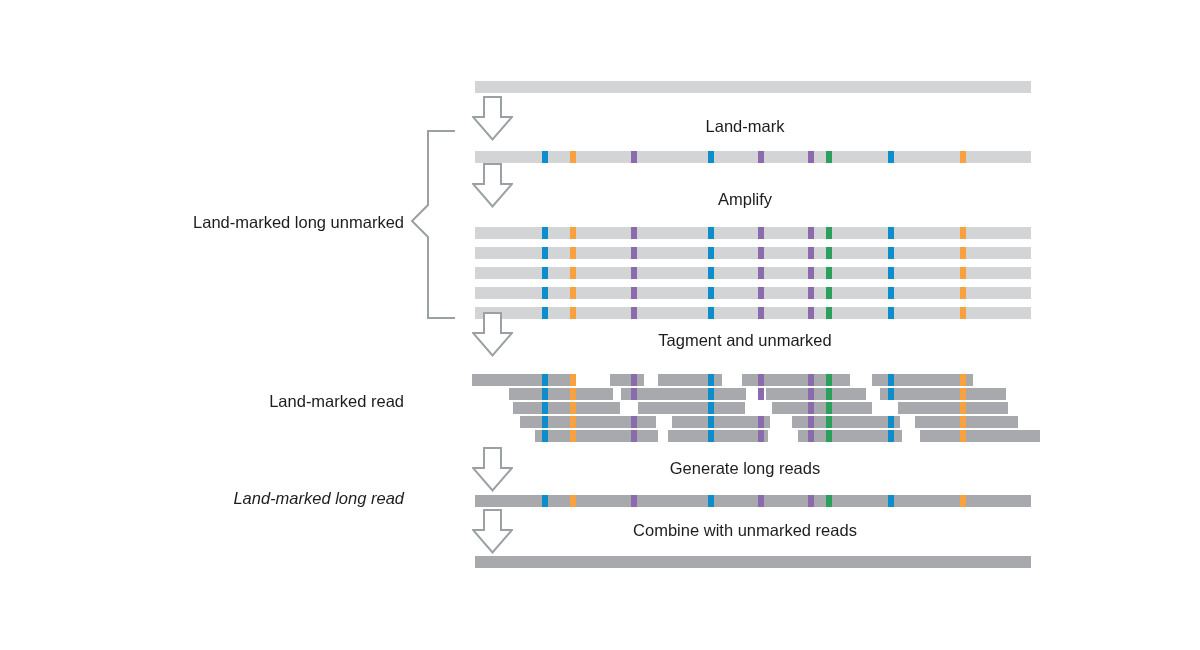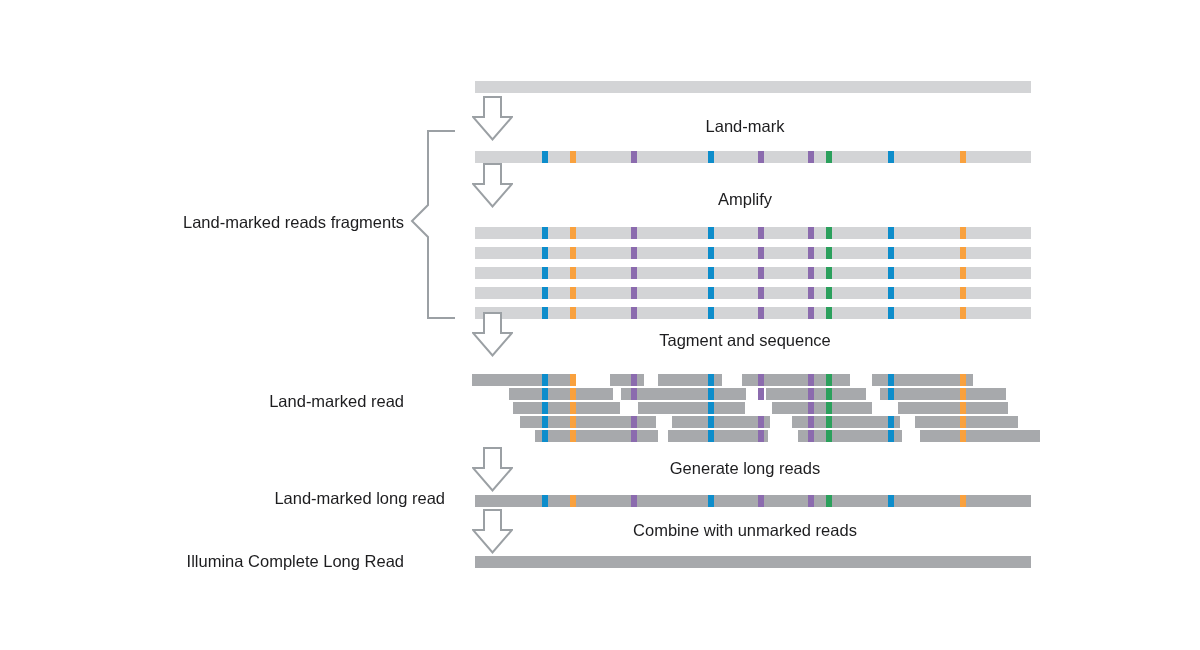--- a/index.html
+++ b/index.html
@@ -5,21 +5,21 @@
   html,body{margin:0;padding:0;background:#fff;}
   .stage{
     position:relative;width:1200px;height:650px;background:#ffffff;overflow:hidden;
     font-family:"Liberation Sans",sans-serif;font-size:16.5px;color:#1d1d1f;
     -webkit-font-smoothing:antialiased;
   }
   .side-label{position:absolute;white-space:nowrap;text-align:right;line-height:20px;}
   .sl-0{top:77px;right:762px;}
   .sl-1{top:212px;right:796px;}
   .sl-2{top:391px;right:796px;}
-  .sl-3{top:488px;right:755px;}
+  .sl-3{top:488px;right:796px;font-style:italic;}
   .sl-4{top:551px;right:796px;}
   .step-label{position:absolute;left:460px;width:570px;text-align:center;line-height:20px;}
   .st-0{top:43px;}
   .st-1{top:116px;}
   .st-2{top:189px;}
   .st-3{top:330px;}
   .st-4{top:458px;}
   .st-5{top:520px;}
   .canvas{position:absolute;left:0;top:0;width:1200px;height:650px;}
 </style>
@@ -176,23 +176,22 @@
         <polygon points="12,1 29,1 29,21 40,21 20.5,43.5 1,21 12,21" fill="#ffffff" stroke="#9ba0a4" stroke-width="2" stroke-linejoin="miter"></polygon>
       </svg>
       <svg width="41" height="45" viewBox="0 0 41 45" style="position: absolute; left: 472px; top: 509px;">
         <polygon points="12,1 29,1 29,21 40,21 20.5,43.5 1,21 12,21" fill="#ffffff" stroke="#9ba0a4" stroke-width="2" stroke-linejoin="miter"></polygon>
       </svg>
       <svg width="47" height="192" style="position: absolute; left: 410px; top: 129px;">
         <path d="M45 2 H18 V76 L2 92 L18 108 V189 H45" fill="none" stroke="#9ba0a4" stroke-width="2" stroke-linejoin="miter"></path>
       </svg>
     </div>
 
-  <div class="side-label sl-1">Land-marked reads fragments</div>
+  <div class="side-label sl-1">Land-marked long unmarked</div>
   <div class="side-label sl-2">Land-marked read</div>
   <div class="side-label sl-3">Land-marked long read</div>
-  <div class="side-label sl-4">Illumina Complete Long Read</div>
 
   <div class="step-label st-1">Land-mark</div>
   <div class="step-label st-2">Amplify</div>
-  <div class="step-label st-3">Tagment and sequence</div>
+  <div class="step-label st-3">Tagment and unmarked</div>
   <div class="step-label st-4">Generate long reads</div>
   <div class="step-label st-5">Combine with unmarked reads</div>
 </div>
 
 </body></html>

